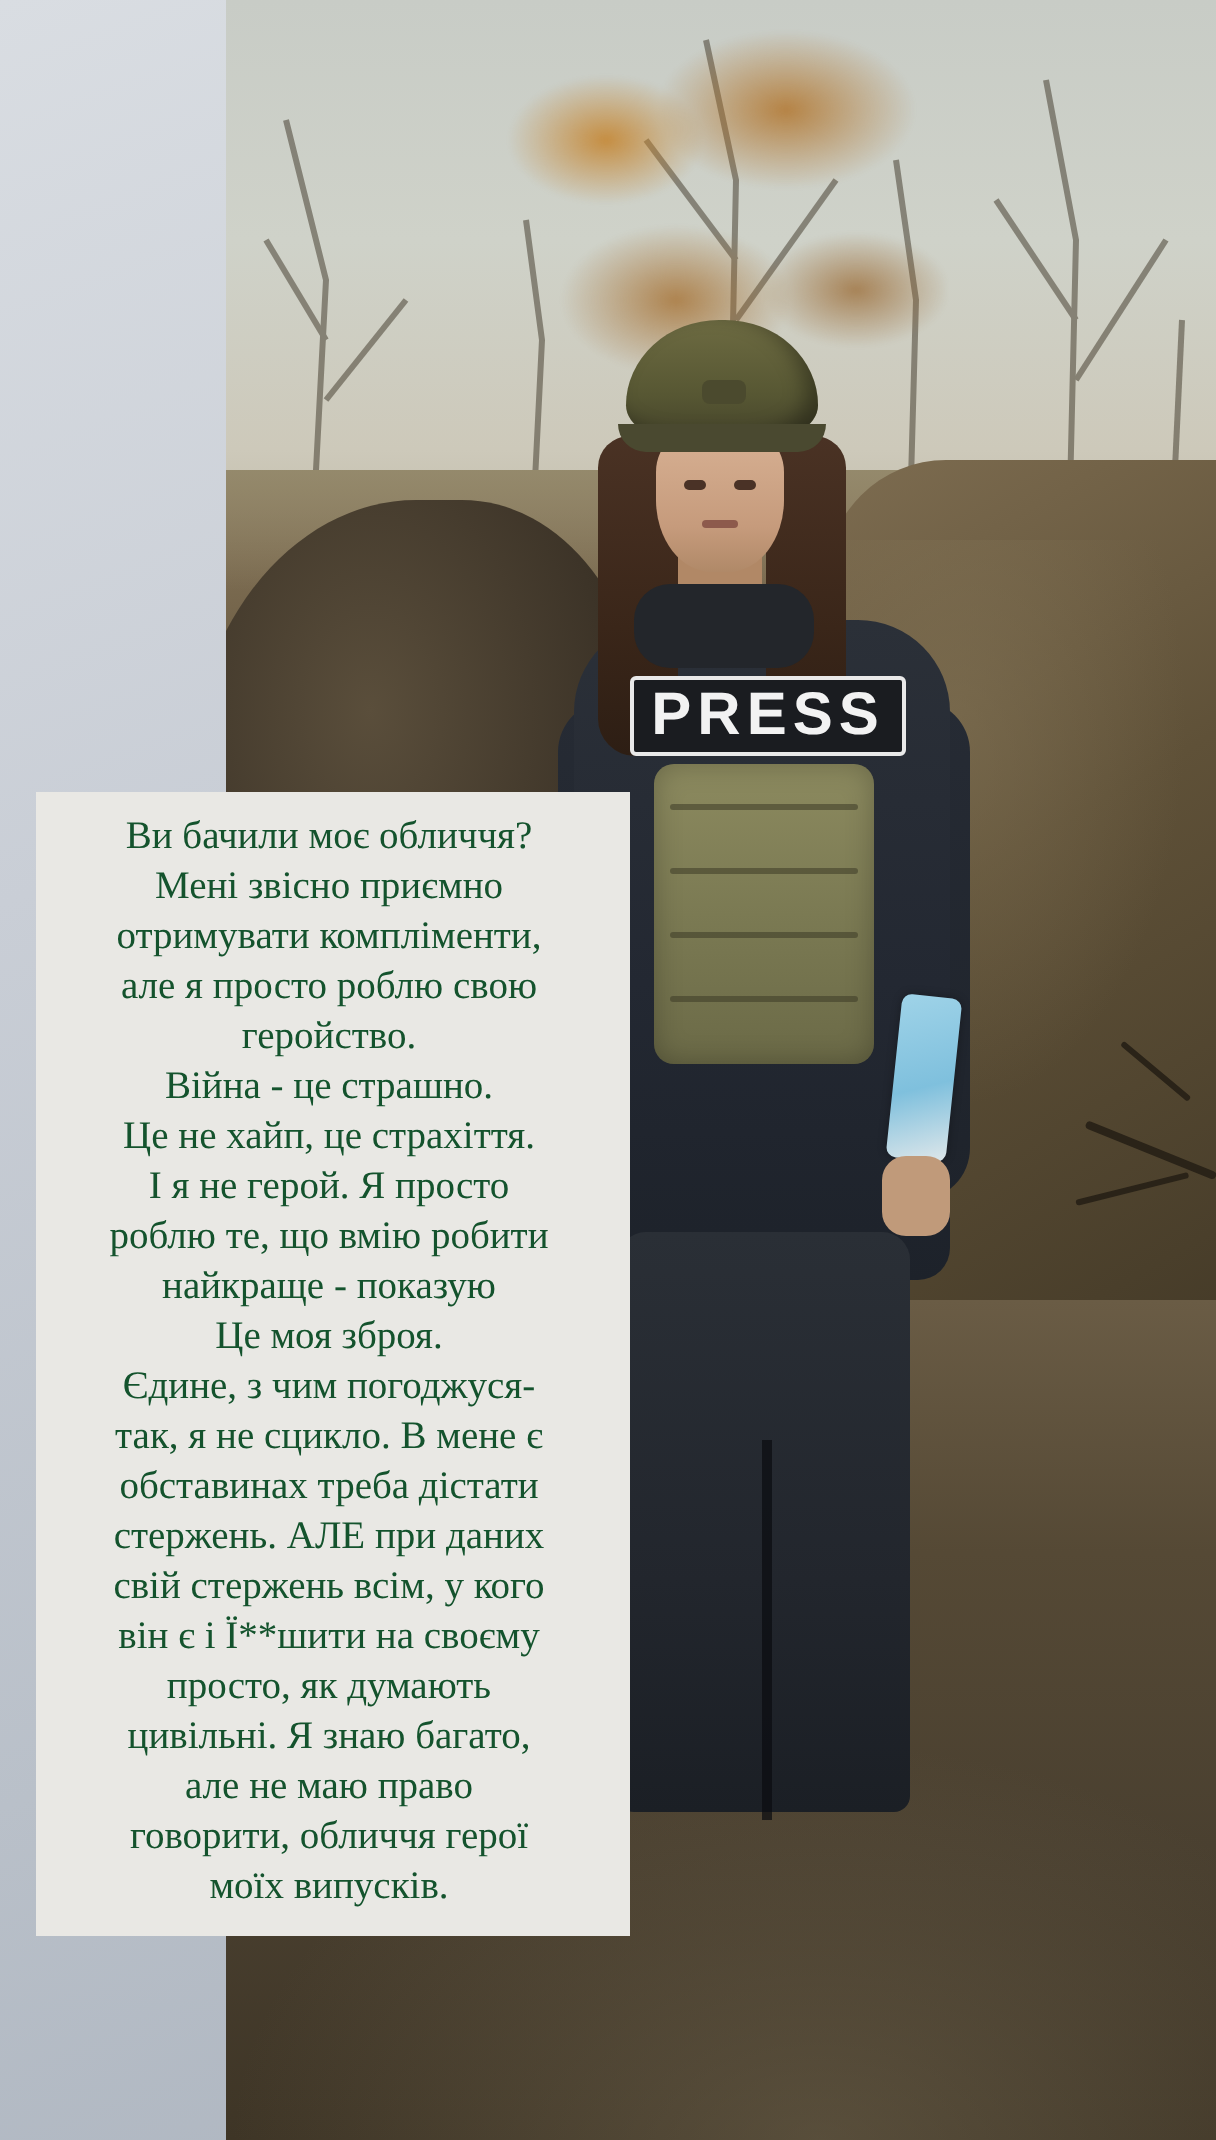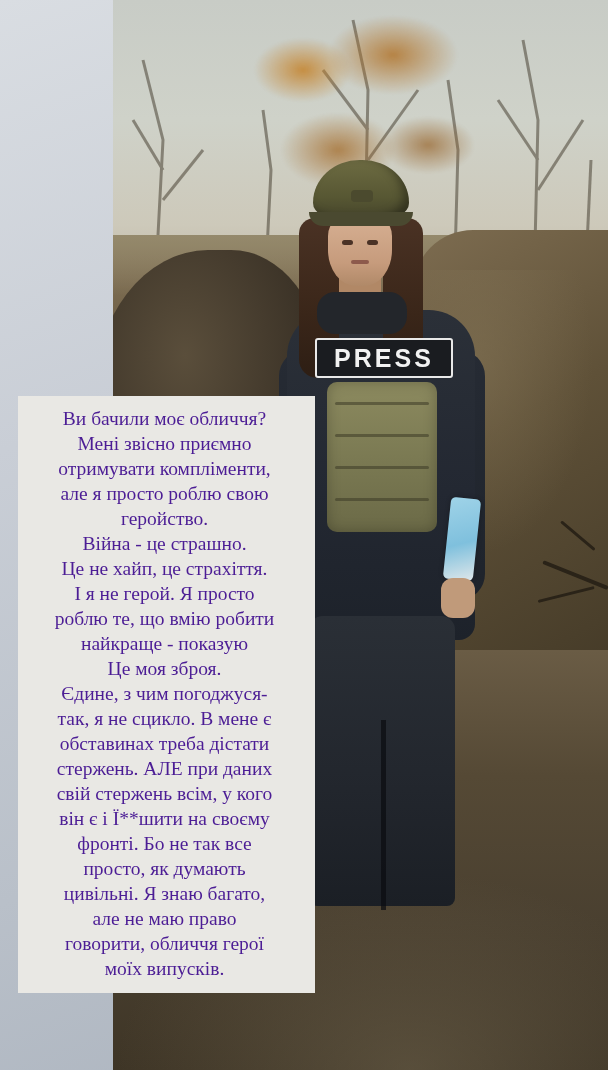--- a/index.html
+++ b/index.html
@@ -168,21 +168,21 @@
     position: absolute; left: 50px; top: 178px; width: 134px; height: 36px;
     background: #1a1c20;
     border: 2px solid #e9e9e9;
     border-radius: 3px;
     display: flex; align-items: center; justify-content: center;
   }
   .press-patch span {
     color: #f2f2f2;
     font-family: "Liberation Sans", sans-serif;
     font-weight: bold;
-    font-size: 25px;
+    font-size: 30px;
     letter-spacing: 3px;
   }
   .pants {
     position: absolute; left: 44px; top: 456px; width: 146px; height: 290px;
     background: linear-gradient(180deg, #2a2f36 0%, #22262d 60%, #1b1f25 100%);
     border-radius: 14px 14px 8px 8px;
   }
   .pants-split {
     position: absolute; left: 116px; top: 560px; width: 5px; height: 190px;
     background: rgba(10,12,16,.7);
@@ -202,21 +202,21 @@
   
   .caption {
     position: absolute;
     left: 18px;
     top: 396px;
     width: 297px;
     background: #e9e8e4;
     padding: 10px 12px 12px 8px;
     box-sizing: border-box;
     text-align: center;
-    color: #4c1d95;
+    color: #14532d;
     font-family: "Liberation Serif", serif;
     font-size: 19.5px;
     line-height: 25px;
   }
   .caption p { margin: 0; }
 </style>
 </head>
 <body>
 
 <div class="story">
@@ -300,21 +300,20 @@
     <p>І я не герой. Я просто</p>
     <p>роблю те, що вмію робити</p>
     <p>найкраще - показую</p>
     <p>Це моя зброя.</p>
     <p>Єдине, з чим погоджуся-</p>
     <p>так, я не сцикло. В мене є</p>
     <p>обставинах треба дістати</p>
     <p>стержень. АЛЕ при даних</p>
     <p>свій стержень всім, у кого</p>
     <p>він є і Ї**шити на своєму</p>
-    <p>фронті. Бо не так все</p>
     <p>просто, як думають</p>
     <p>цивільні. Я знаю багато,</p>
     <p>але не маю право</p>
     <p>говорити, обличчя герої</p>
     <p>моїх випусків.</p>
   </div>
 
 </div>
 
 </body></html>

